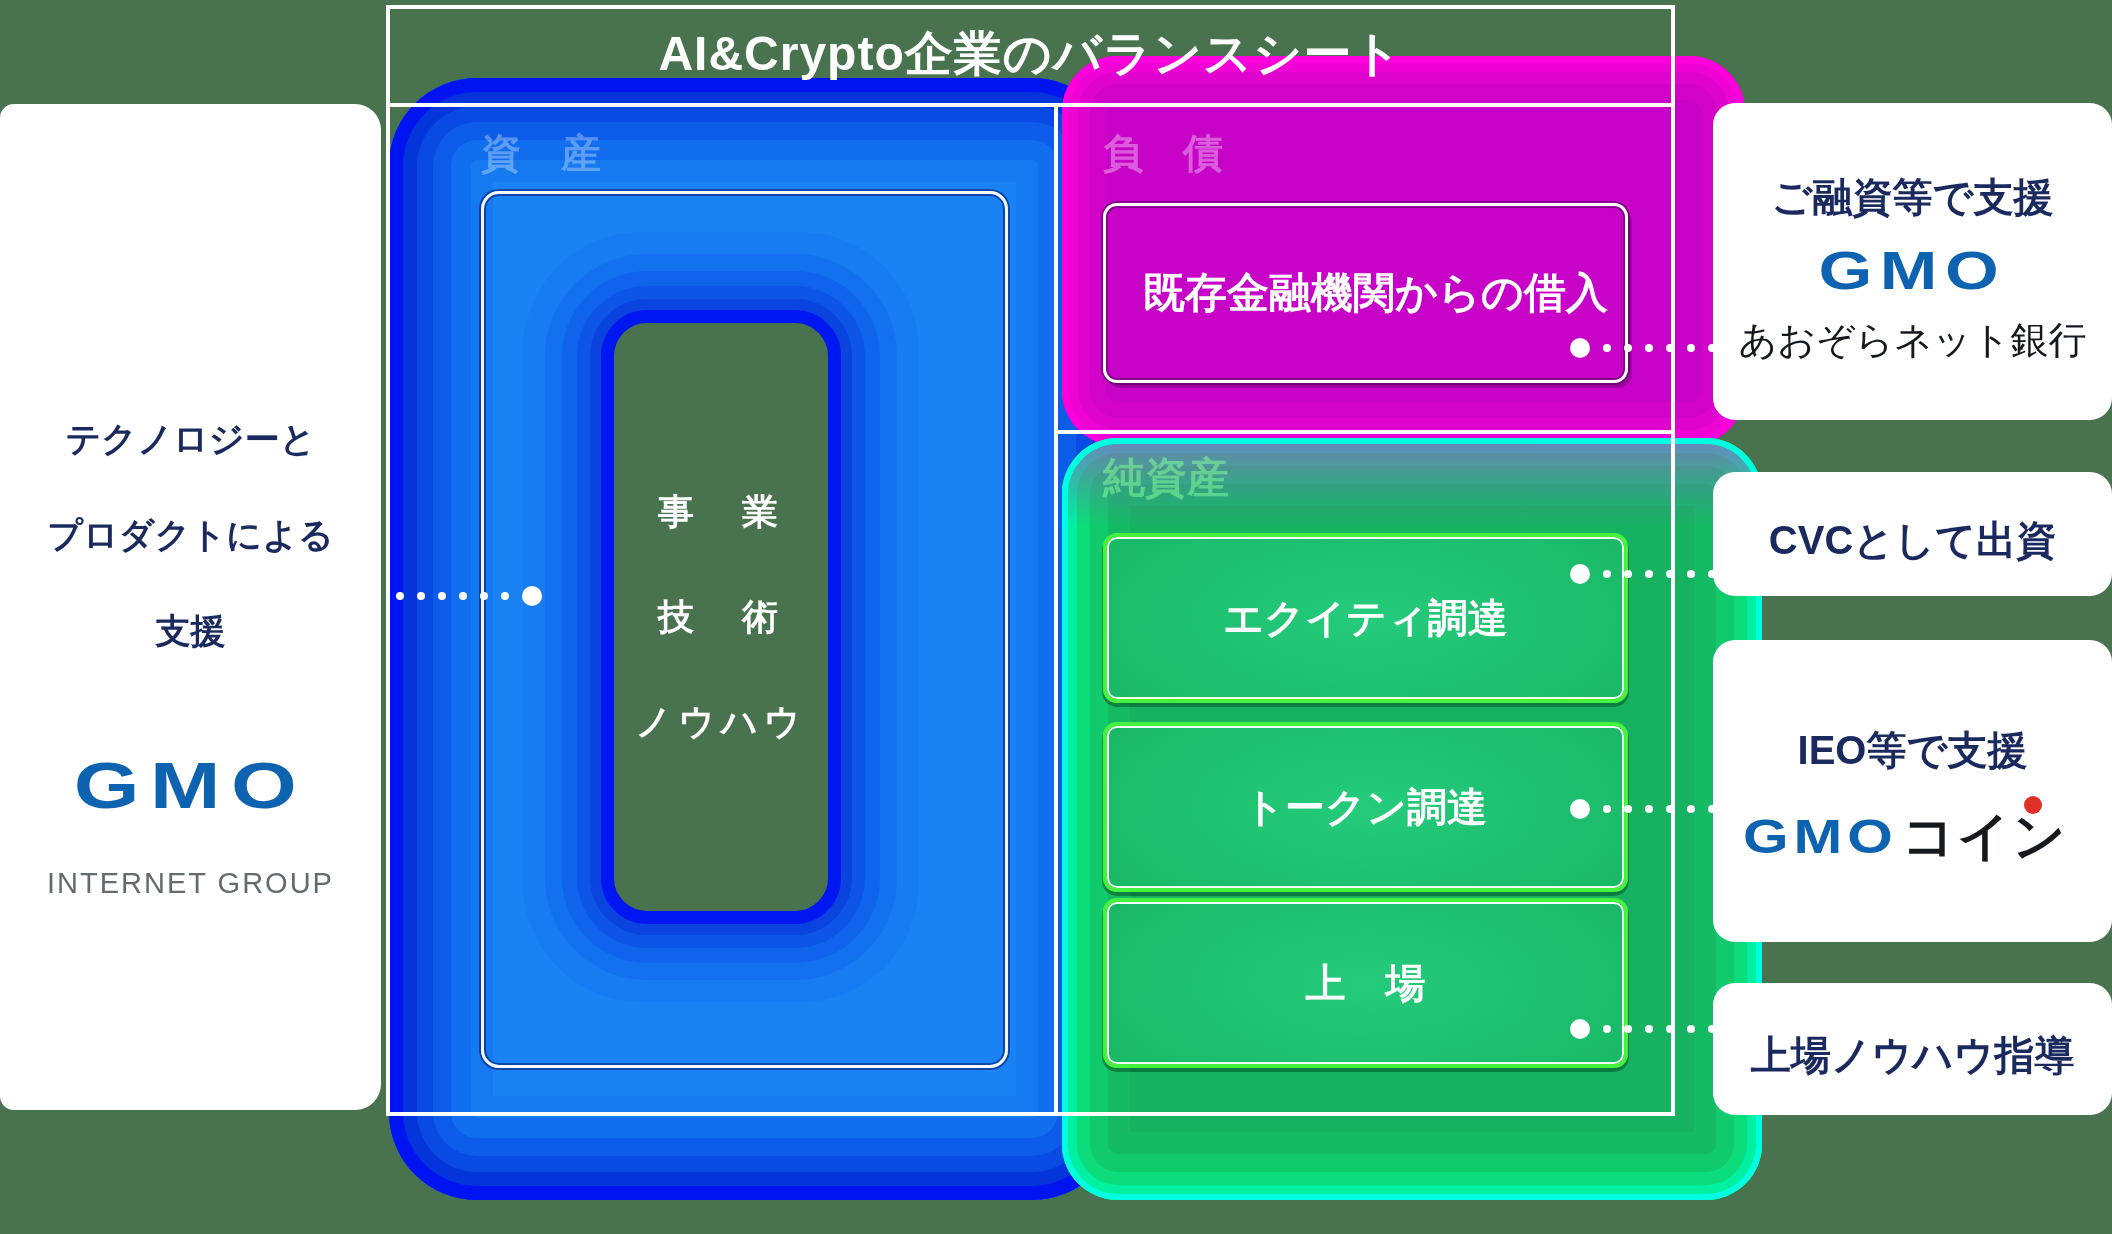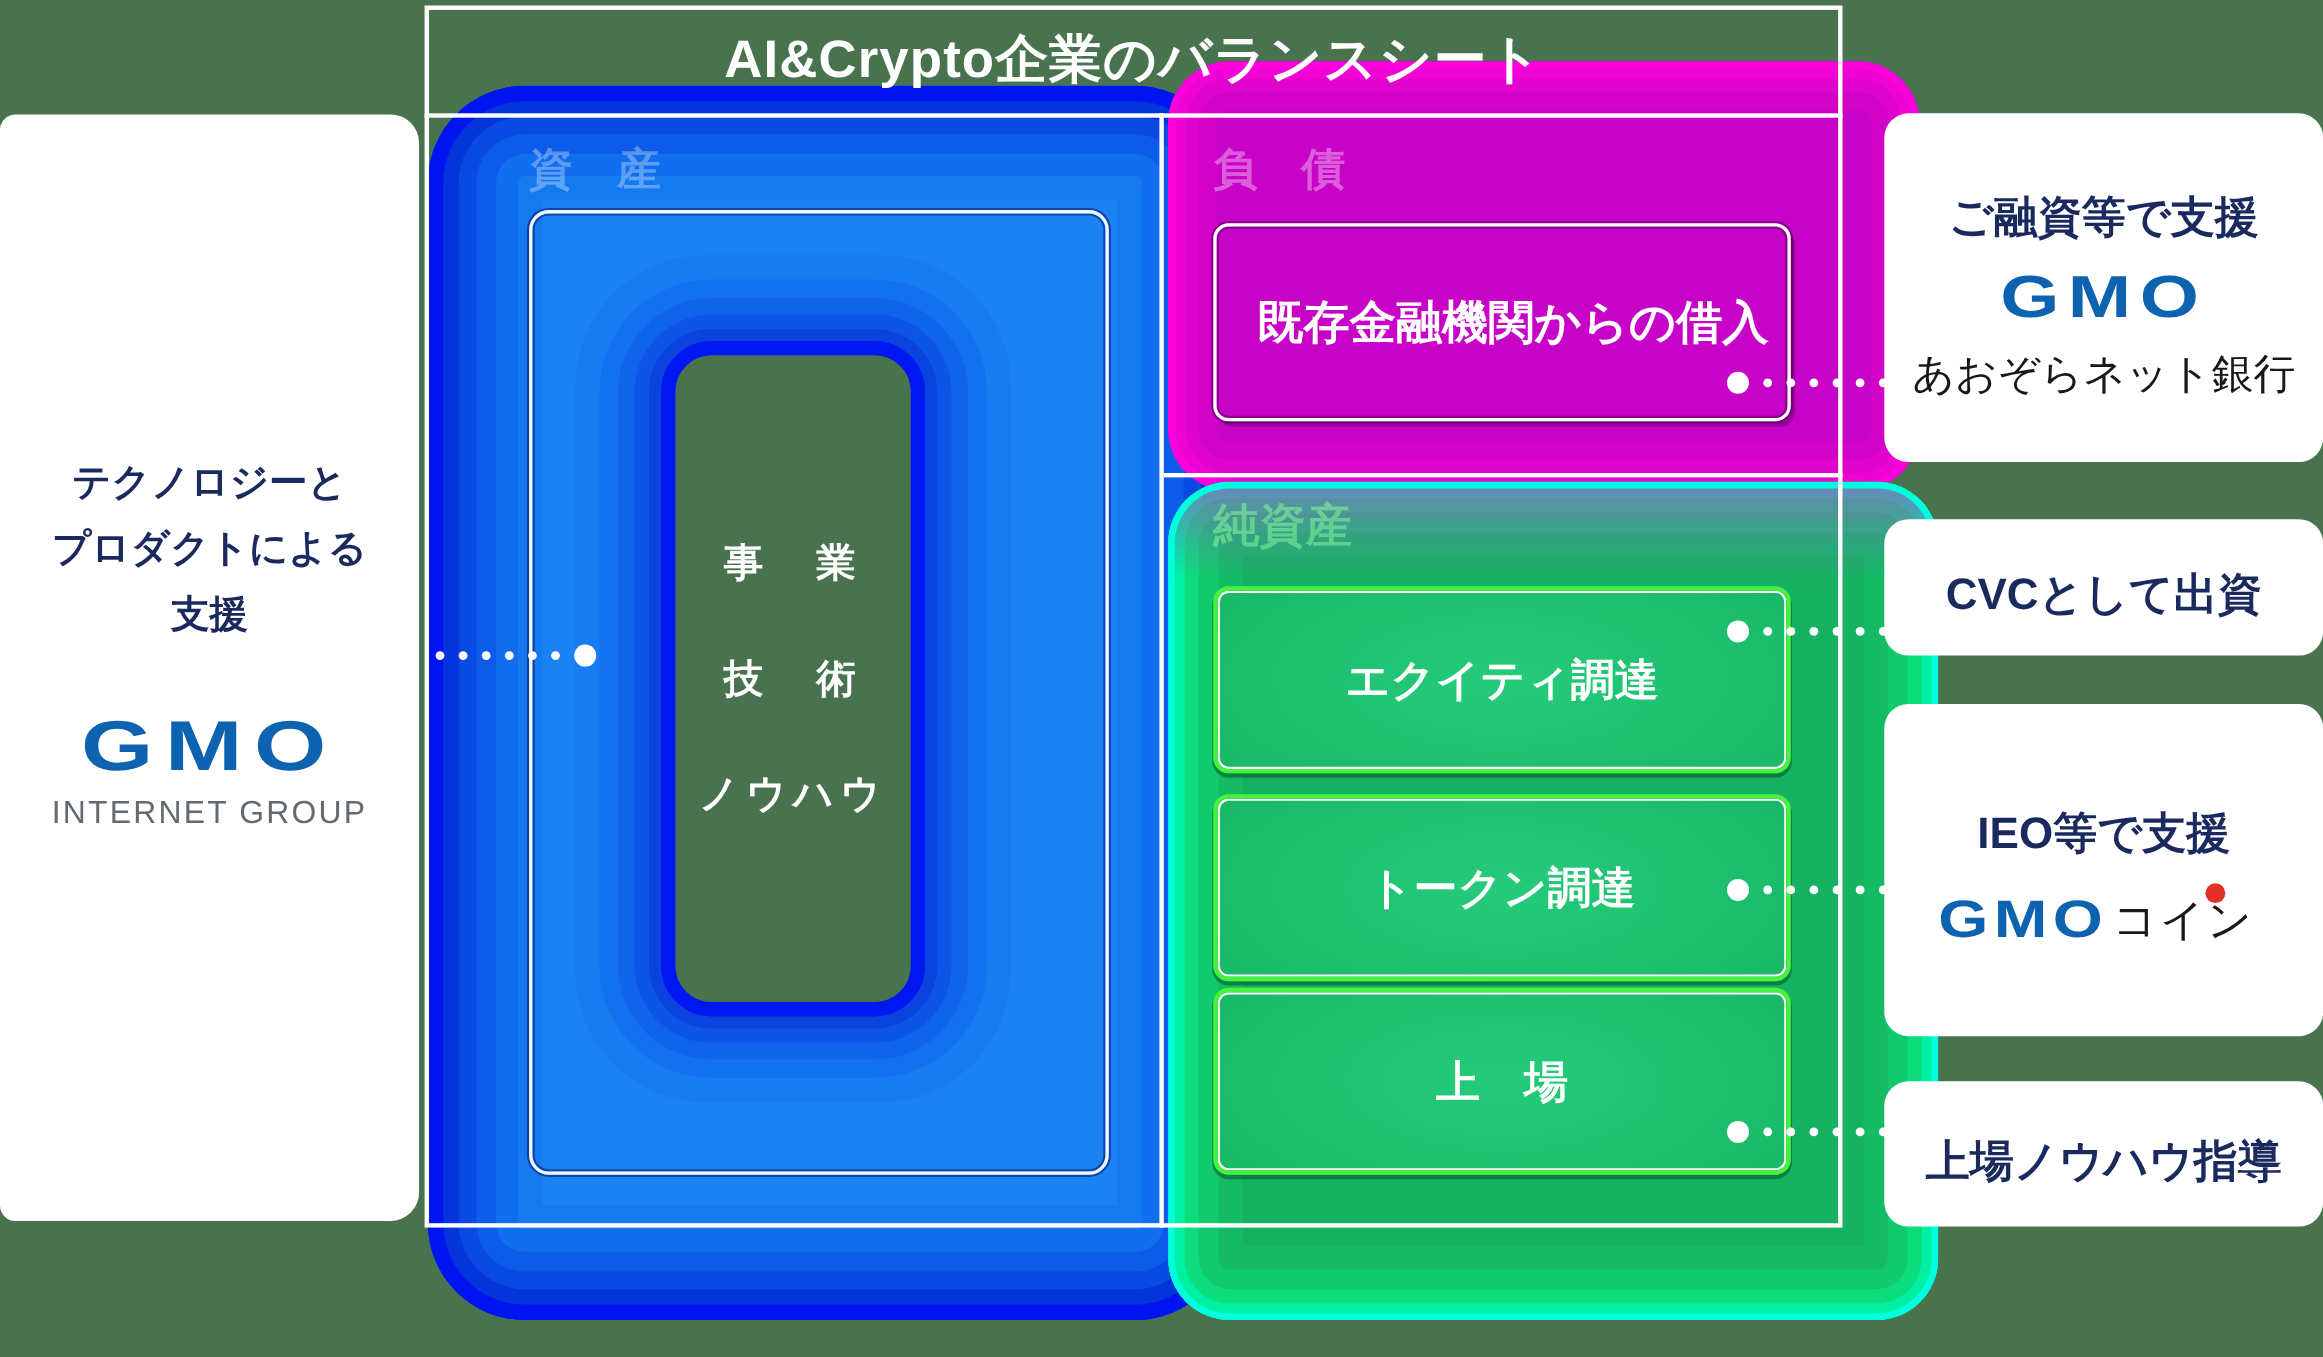--- a/index.html
+++ b/index.html
@@ -127,20 +127,21 @@
   .dots-loan{left:1570px;top:337px;}
   .dots-equity{left:1570px;top:563px;}
   .dots-token{left:1570px;top:798px;}
   .dots-ipo{left:1570px;top:1018px;}
 
   
   .panel{background:#ffffff;z-index:5;display:flex;flex-direction:column;align-items:center;}
   .panel-left{
     left:0;top:104px;width:381px;height:1006px;border-radius:14px 26px 26px 14px;
     padding-top:305px;
+    gap:36px;
   }
   .support-line{color:var(--navy_text,#1b2a5e);font-size:35px;font-weight:bold;line-height:60px;text-align:center;}
   .gmo-wordmark{
     color:var(--gmo_blue,#0e63b0);font-weight:bold;letter-spacing:8px;
     transform:scaleX(1.32);transform-origin:center;
   }
   .logo-main{font-size:64px;margin-top:52px;}
   .logo-ig{
     margin-top:8px;color:var(--internet_group_gray,#646a70);
     font-size:29px;letter-spacing:2px;font-weight:400;white-space:nowrap;
@@ -148,21 +149,21 @@
   .panel-r{left:1713px;width:399px;border-radius:22px;justify-content:center;}
   .panel-r1{top:103px;height:317px;gap:14px;}
   .panel-r2{top:472px;height:124px;}
   .panel-r3{top:640px;height:302px;gap:24px;}
   .panel-r4{top:983px;height:132px;}
   .panel-heading{color:var(--navy_text,#1b2a5e);font-size:40px;font-weight:bold;text-align:center;white-space:nowrap;margin-top:12px;}
   .bank-logo{font-size:54px;letter-spacing:6px;transform:scaleX(1.28);}
   .bank-name{color:#15181c;font-size:38px;font-weight:500;white-space:nowrap;}
   .coin-logo-row{display:flex;align-items:center;gap:8px;}
   .coin-gmo{font-size:48px;letter-spacing:4px;transform:scaleX(1.22);margin-right:10px;}
-  .coin-name{position:relative;color:#15181c;font-size:40px;font-weight:normal;letter-spacing:2px;}
+  .coin-name{position:relative;color:#15181c;font-size:52px;font-weight:bold;letter-spacing:2px;}
   .coin-reddot{
     position:absolute;right:26px;top:-6px;width:18px;height:18px;border-radius:50%;
     background:var(--coin_red,#e03028);
   }
 </style>
 </head>
 <body>
 
 <div class="stage">
 

